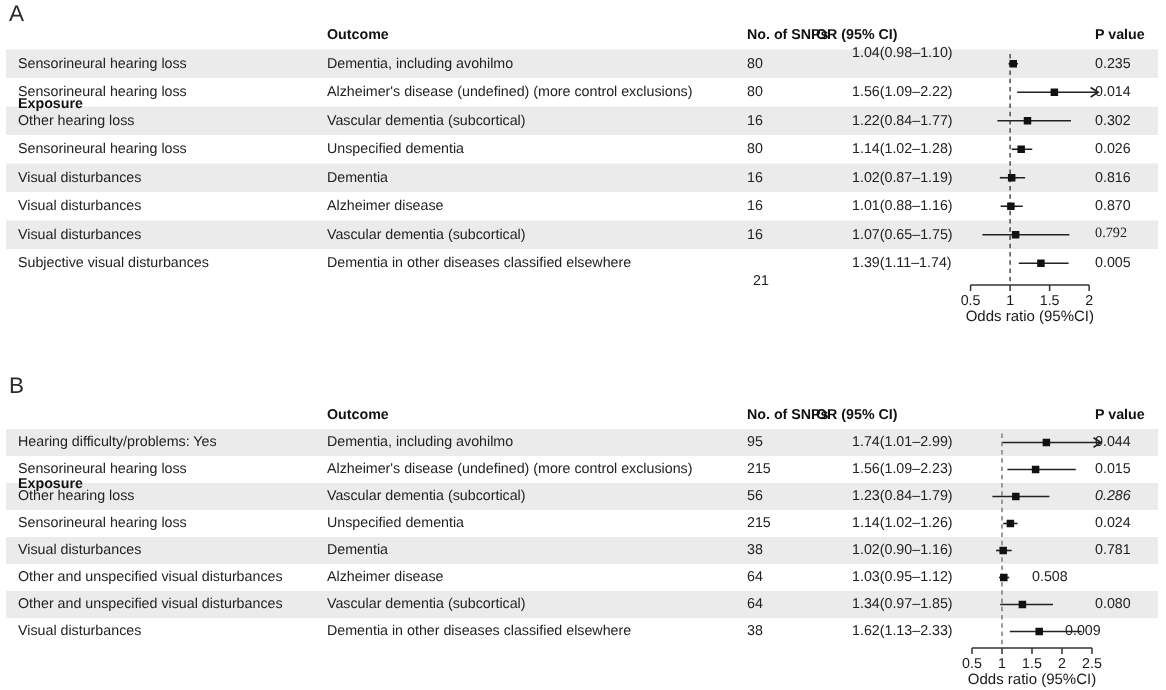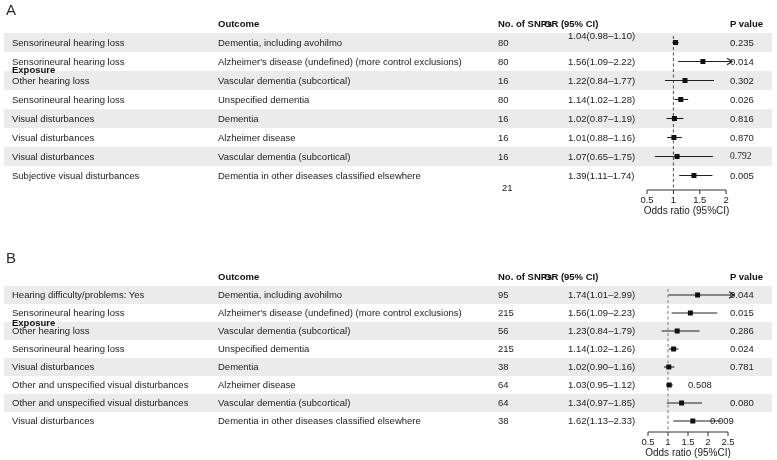--- a/index.html
+++ b/index.html
@@ -94,21 +94,21 @@
       <div class="cell" style="left: 12px; top: 304px; line-height: 18px;">Sensorineural hearing loss</div>
       <div class="cell" style="left: 218px; top: 304px; line-height: 18px;">Alzheimer's disease (undefined) (more control exclusions)</div>
       <div class="cell" style="left: 498px; top: 304px; line-height: 18px;">215</div>
       <div class="cell" style="left: 568px; top: 304px; line-height: 18px;">1.56(1.09–2.23)</div>
       <div class="cell" style="left: 730px; top: 304px; line-height: 18px;">0.015</div>
       <div class="stripe" style="top: 322px; height: 18px; background: rgb(235, 235, 235);"></div>
       <div class="cell" style="left: 12px; top: 322px; line-height: 18px;">Other hearing loss</div>
       <div class="cell" style="left: 218px; top: 322px; line-height: 18px;">Vascular dementia (subcortical)</div>
       <div class="cell" style="left: 498px; top: 322px; line-height: 18px;">56</div>
       <div class="cell" style="left: 568px; top: 322px; line-height: 18px; text-align: right;">1.23(0.84–1.79)</div>
-      <div class="cell" style="left: 730px; top: 322px; line-height: 18px;">0.286</div>
+      <div class="cell" style="left: 730px; top: 322px; line-height: 18px; font-style: italic;">0.286</div>
       <div class="cell" style="left: 12px; top: 340px; line-height: 18px;">Sensorineural hearing loss</div>
       <div class="cell" style="left: 218px; top: 340px; line-height: 18px;">Unspecified dementia</div>
       <div class="cell" style="left: 498px; top: 340px; line-height: 18px;">215</div>
       <div class="cell" style="left: 568px; top: 340px; line-height: 18px;">1.14(1.02–1.26)</div>
       <div class="cell" style="left: 730px; top: 340px; line-height: 18px;">0.024</div>
       <div class="stripe" style="top: 358px; height: 18px; background: rgb(235, 235, 235);"></div>
       <div class="cell" style="left: 12px; top: 358px; line-height: 18px;">Visual disturbances</div>
       <div class="cell" style="left: 218px; top: 358px; line-height: 18px;">Dementia</div>
       <div class="cell" style="left: 498px; top: 358px; line-height: 18px;">38</div>
       <div class="cell" style="left: 568px; top: 358px; line-height: 18px;">1.02(0.90–1.16)</div>

